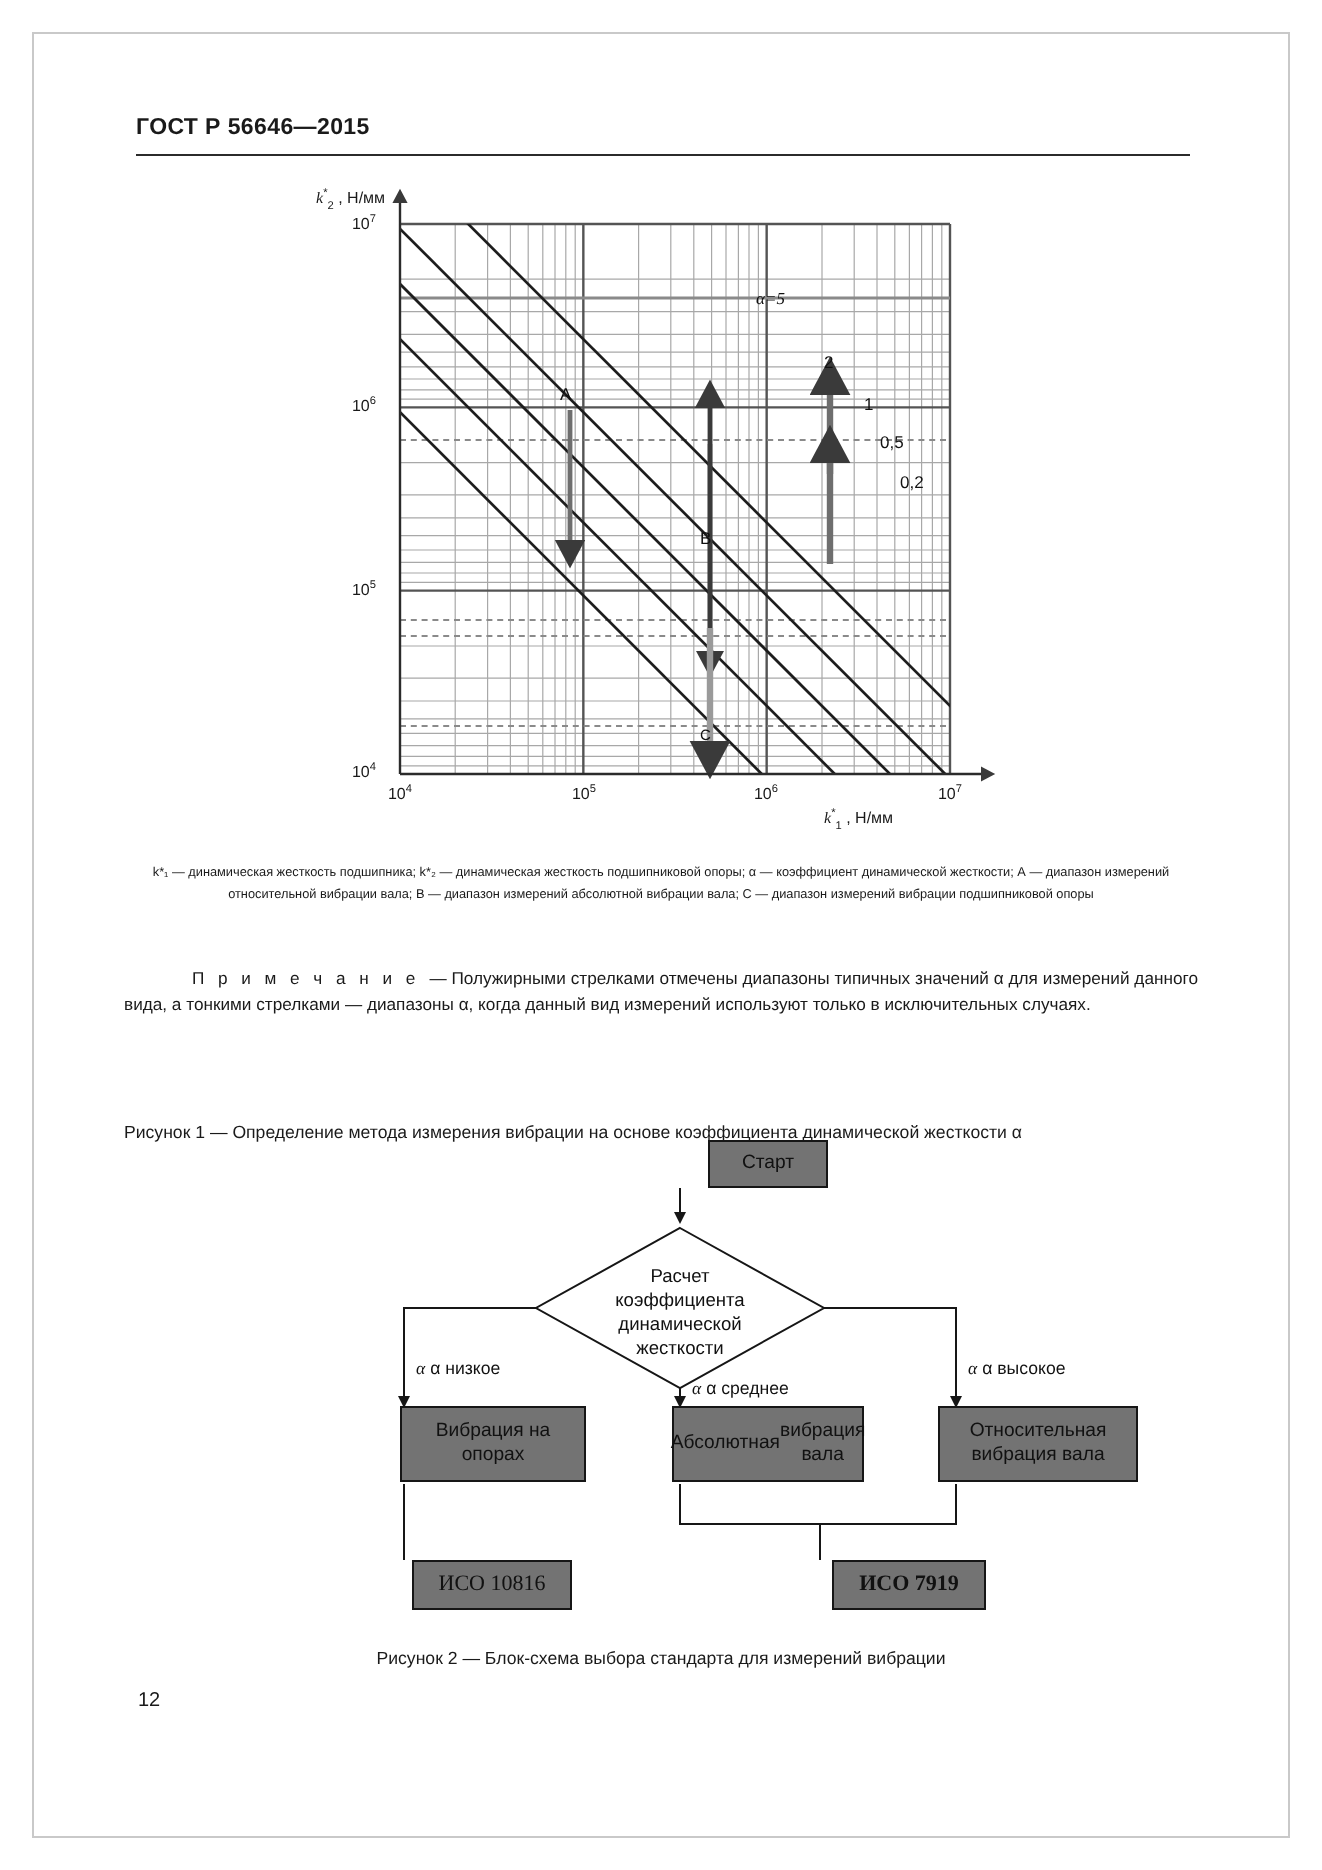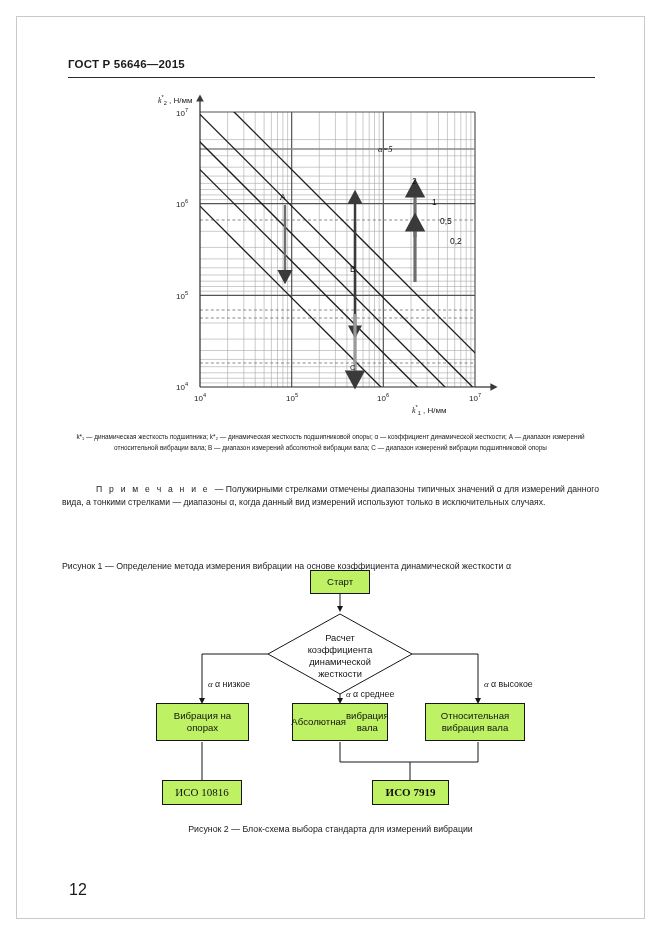--- a/index.html
+++ b/index.html
@@ -125,29 +125,30 @@
     position: absolute;
     left: 140px;
     top: 562px;
     width: 420px;
     height: 260px;
   }
   .fc-svg { position: absolute; left: 0; top: 0; }
   .fc-box {
     position: absolute;
     border: 1px solid #161616;
-    background: #bef264;
+    background: #737373;
     box-sizing: border-box;
     display: flex;
     align-items: center;
     justify-content: center;
     text-align: center;
     font-size: 9.6px;
     line-height: 1.28;
     color: #111;
+    margin-left: 44px;
   }
   .fc-diamond-label {
     position: absolute;
     text-align: center;
     font-size: 9.3px;
     line-height: 1.3;
     color: #111;
     width: 130px;
   }
   .fc-edge-label {
@@ -163,23 +164,22 @@
     top: 824px;
     width: 537px;
     font-size: 8.8px;
     color: #1a1a1a;
     text-align: center;
   }
   .page-num {
     position: absolute;
     left: 69px;
     top: 845px;
-    font-size: 16px;
-    color: #1a1a1a;
-    margin-top: 36px;
+    font-size: 10px;
+    color: #1a1a1a;
   }
 </style>
 </head>
 <body>
 
 <div class="page">
 
   <div class="page-border"></div>
 
   <div class="std-header">ГОСТ Р 56646—2015</div>

